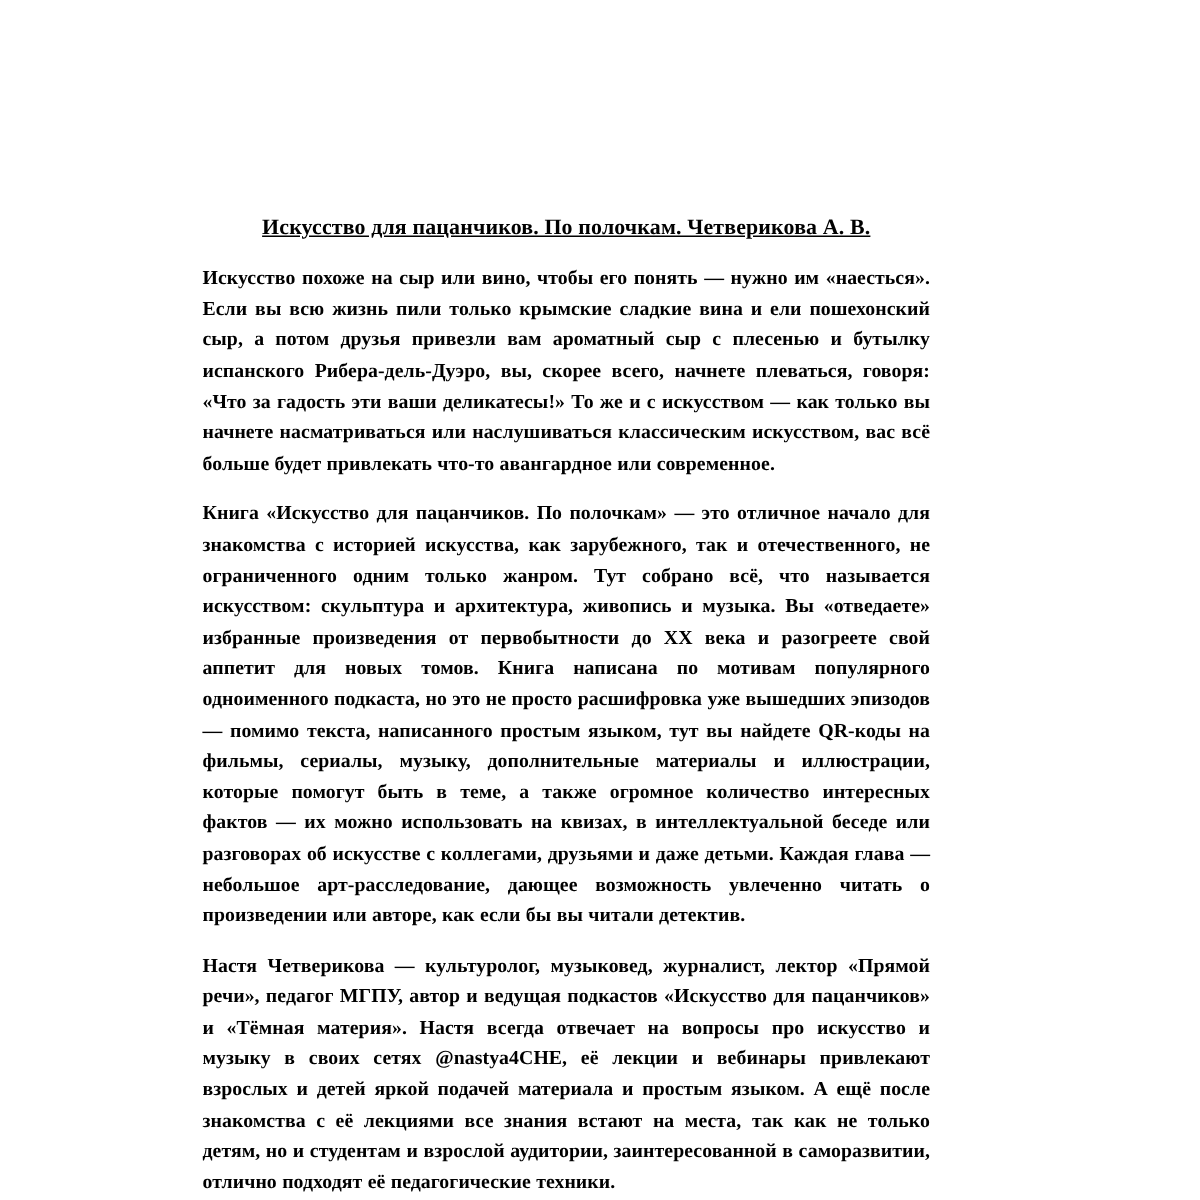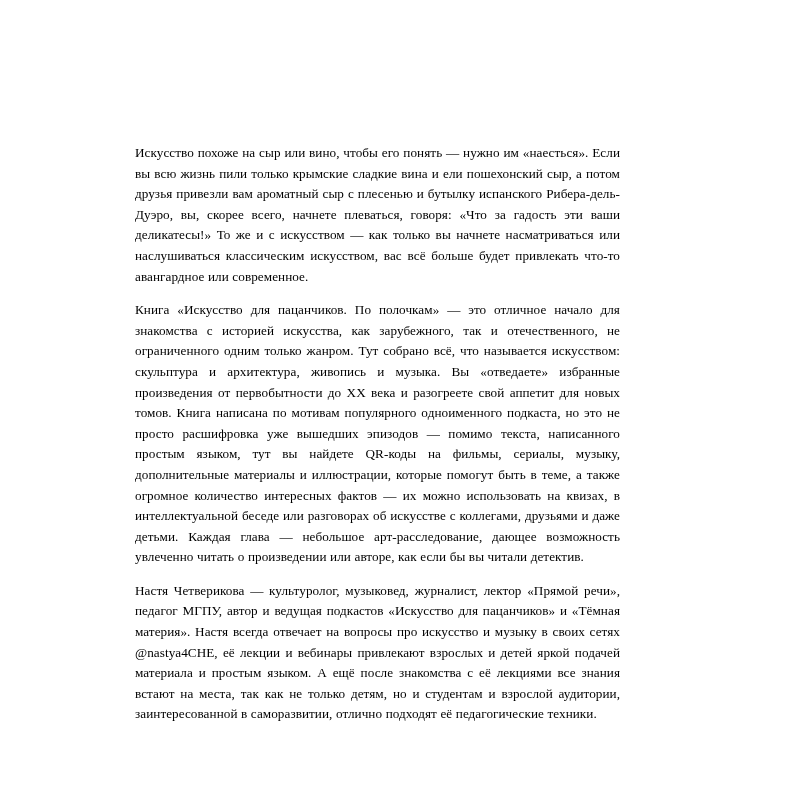--- a/index.html
+++ b/index.html
@@ -25,32 +25,33 @@
     font-size: 14.6px;
     font-weight: bold;
     text-align: center;
     text-decoration: underline;
     line-height: 1.25;
     margin: 0 0 14px 0;
     letter-spacing: 0.1px;
   }
   .para {
     font-size: 13.2px;
-    font-weight: normal;
+    font-weight: bold;
     text-align: justify;
     text-justify: inter-word;
     line-height: 1.56;
     margin: 0 0 13px 0;
     letter-spacing: 0.05px;
     word-spacing: 0.2px;
   }
   .para:last-child {
     margin-bottom: 0;
   }
 </style>
 </head>
 <body>
 
 <div class="page">
+  <h1 class="doc-title">Искусство для пацанчиков. По полочкам. Четверикова А. В.</h1>
   <p class="para">Искусство похоже на сыр или вино, чтобы его понять — нужно им «наесться». Если вы всю жизнь пили только крымские сладкие вина и ели пошехонский сыр, а потом друзья привезли вам ароматный сыр с плесенью и бутылку испанского Рибера-дель-Дуэро, вы, скорее всего, начнете плеваться, говоря: «Что за гадость эти ваши деликатесы!» То же и с искусством — как только вы начнете насматриваться или наслушиваться классическим искусством, вас всё больше будет привлекать что-то авангардное или современное.</p>
   <p class="para">Книга «Искусство для пацанчиков. По полочкам» — это отличное начало для знакомства с историей искусства, как зарубежного, так и отечественного, не ограниченного одним только жанром. Тут собрано всё, что называется искусством: скульптура и архитектура, живопись и музыка. Вы «отведаете» избранные произведения от первобытности до XX века и разогреете свой аппетит для новых томов. Книга написана по мотивам популярного одноименного подкаста, но это не просто расшифровка уже вышедших эпизодов — помимо текста, написанного простым языком, тут вы найдете QR-коды на фильмы, сериалы, музыку, дополнительные материалы и иллюстрации, которые помогут быть в теме, а также огромное количество интересных фактов — их можно использовать на квизах, в интеллектуальной беседе или разговорах об искусстве с коллегами, друзьями и даже детьми. Каждая глава — небольшое арт-расследование, дающее возможность увлеченно читать о произведении или авторе, как если бы вы читали детектив.</p>
   <p class="para">Настя Четверикова — культуролог, музыковед, журналист, лектор «Прямой речи», педагог МГПУ, автор и ведущая подкастов «Искусство для пацанчиков» и «Тёмная материя». Настя всегда отвечает на вопросы про искусство и музыку в своих сетях @nastya4CHE, её лекции и вебинары привлекают взрослых и детей яркой подачей материала и простым языком. А ещё после знакомства с её лекциями все знания встают на места, так как не только детям, но и студентам и взрослой аудитории, заинтересованной в саморазвитии, отлично подходят её педагогические техники.</p>
 </div>
 
 </body></html>

